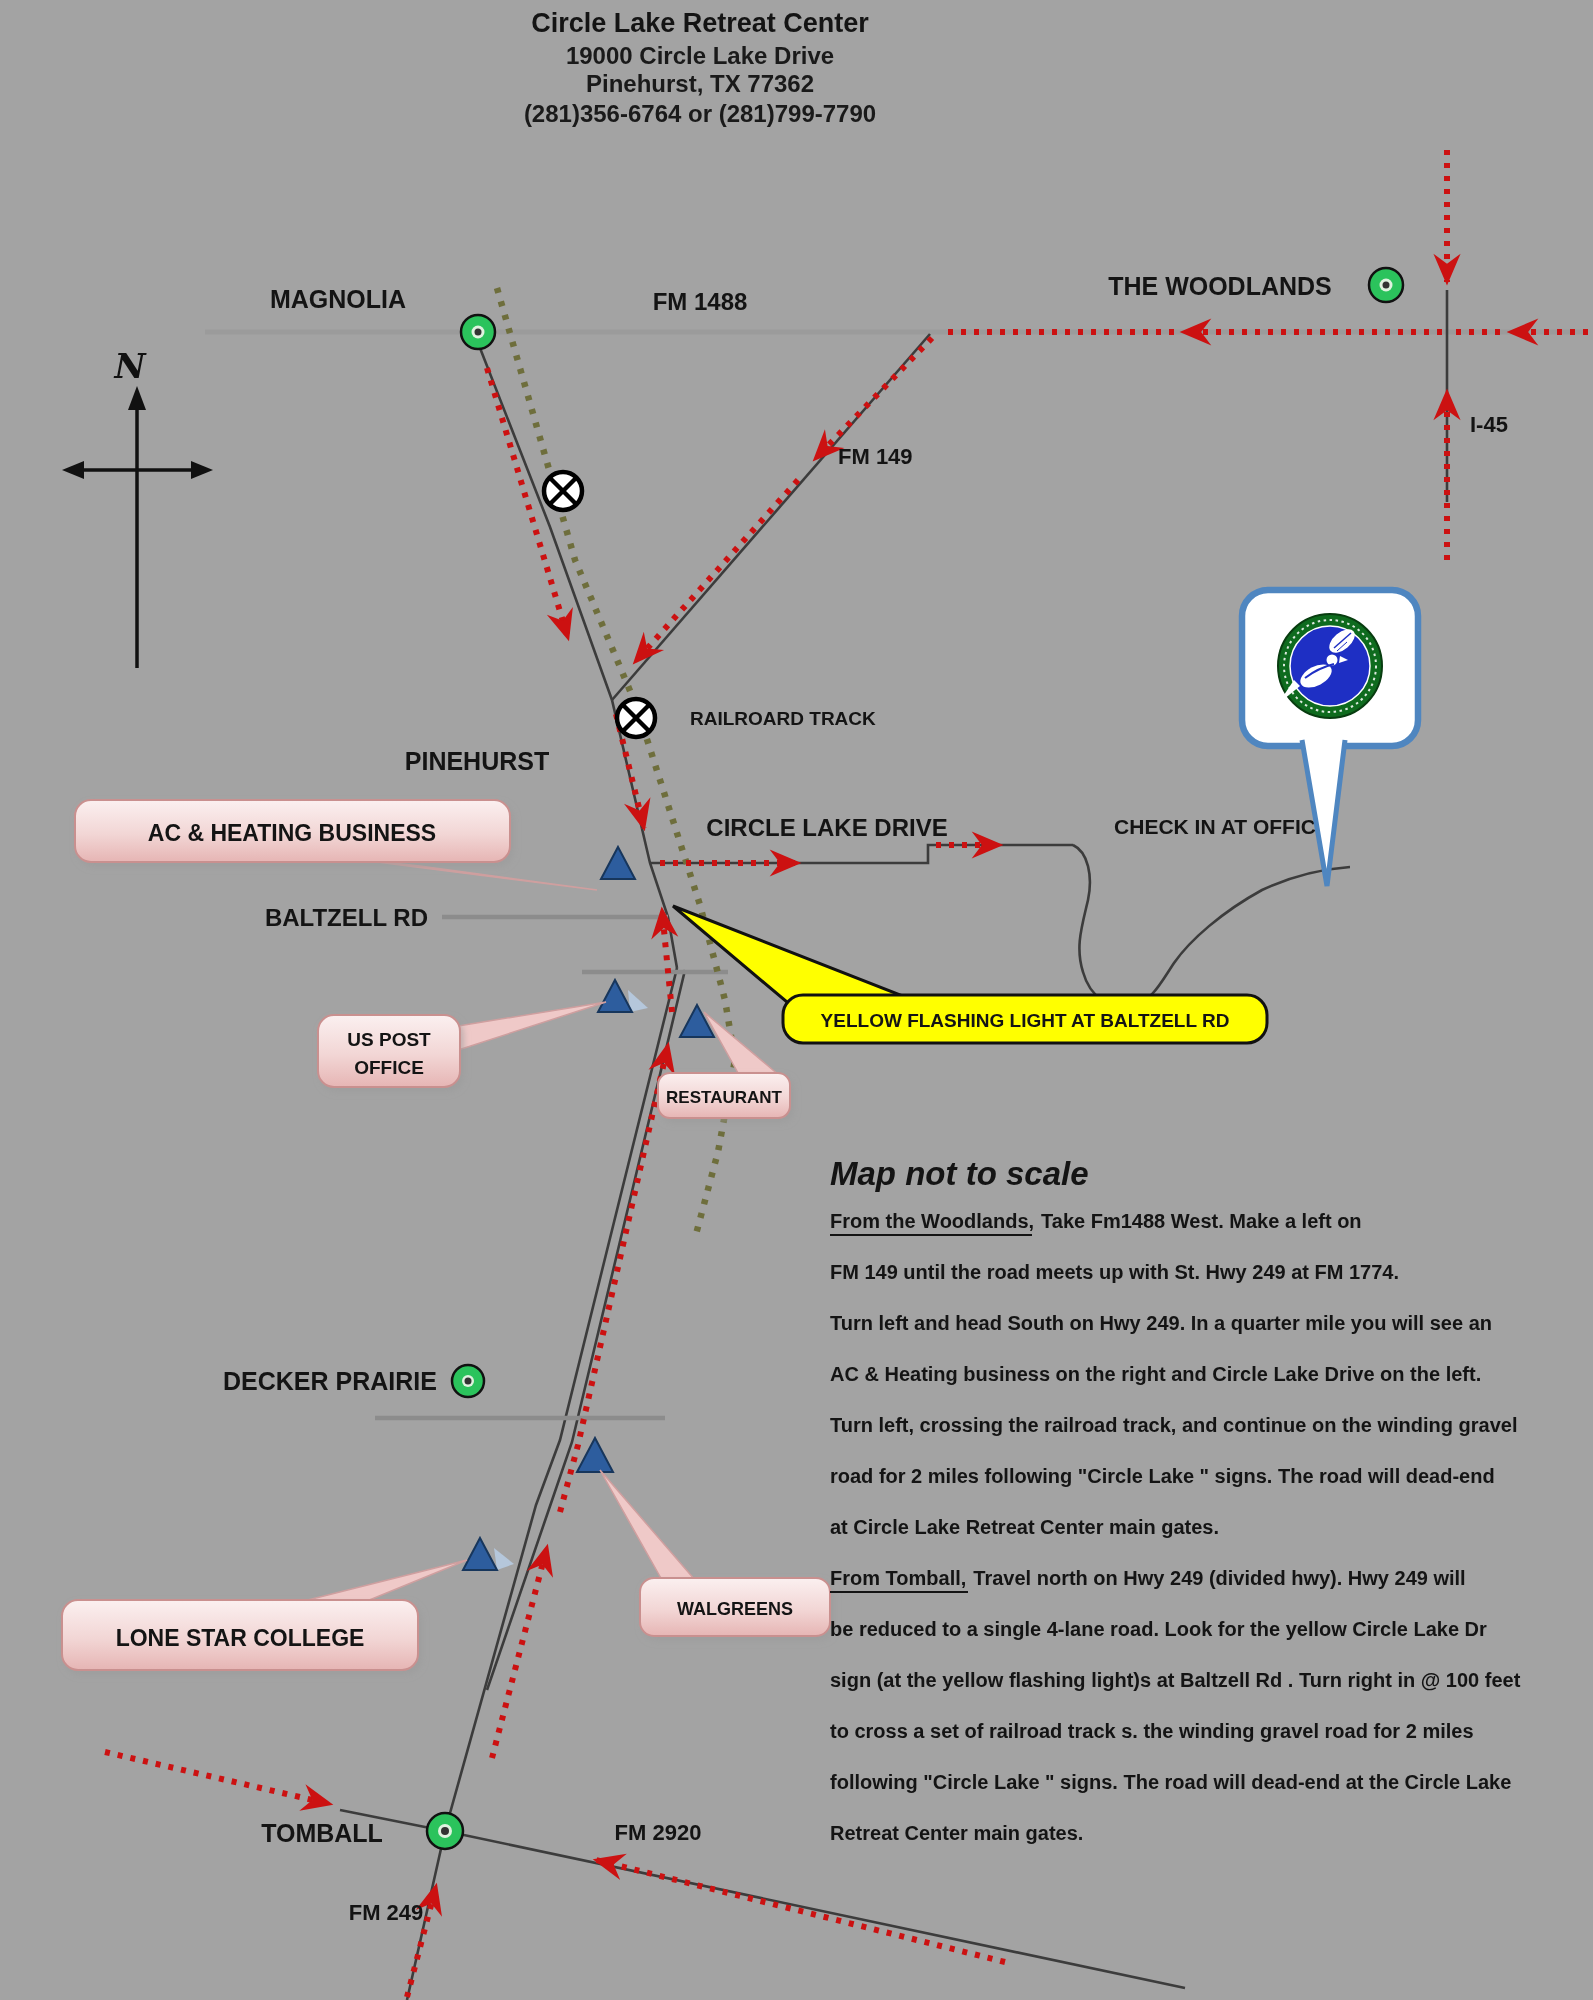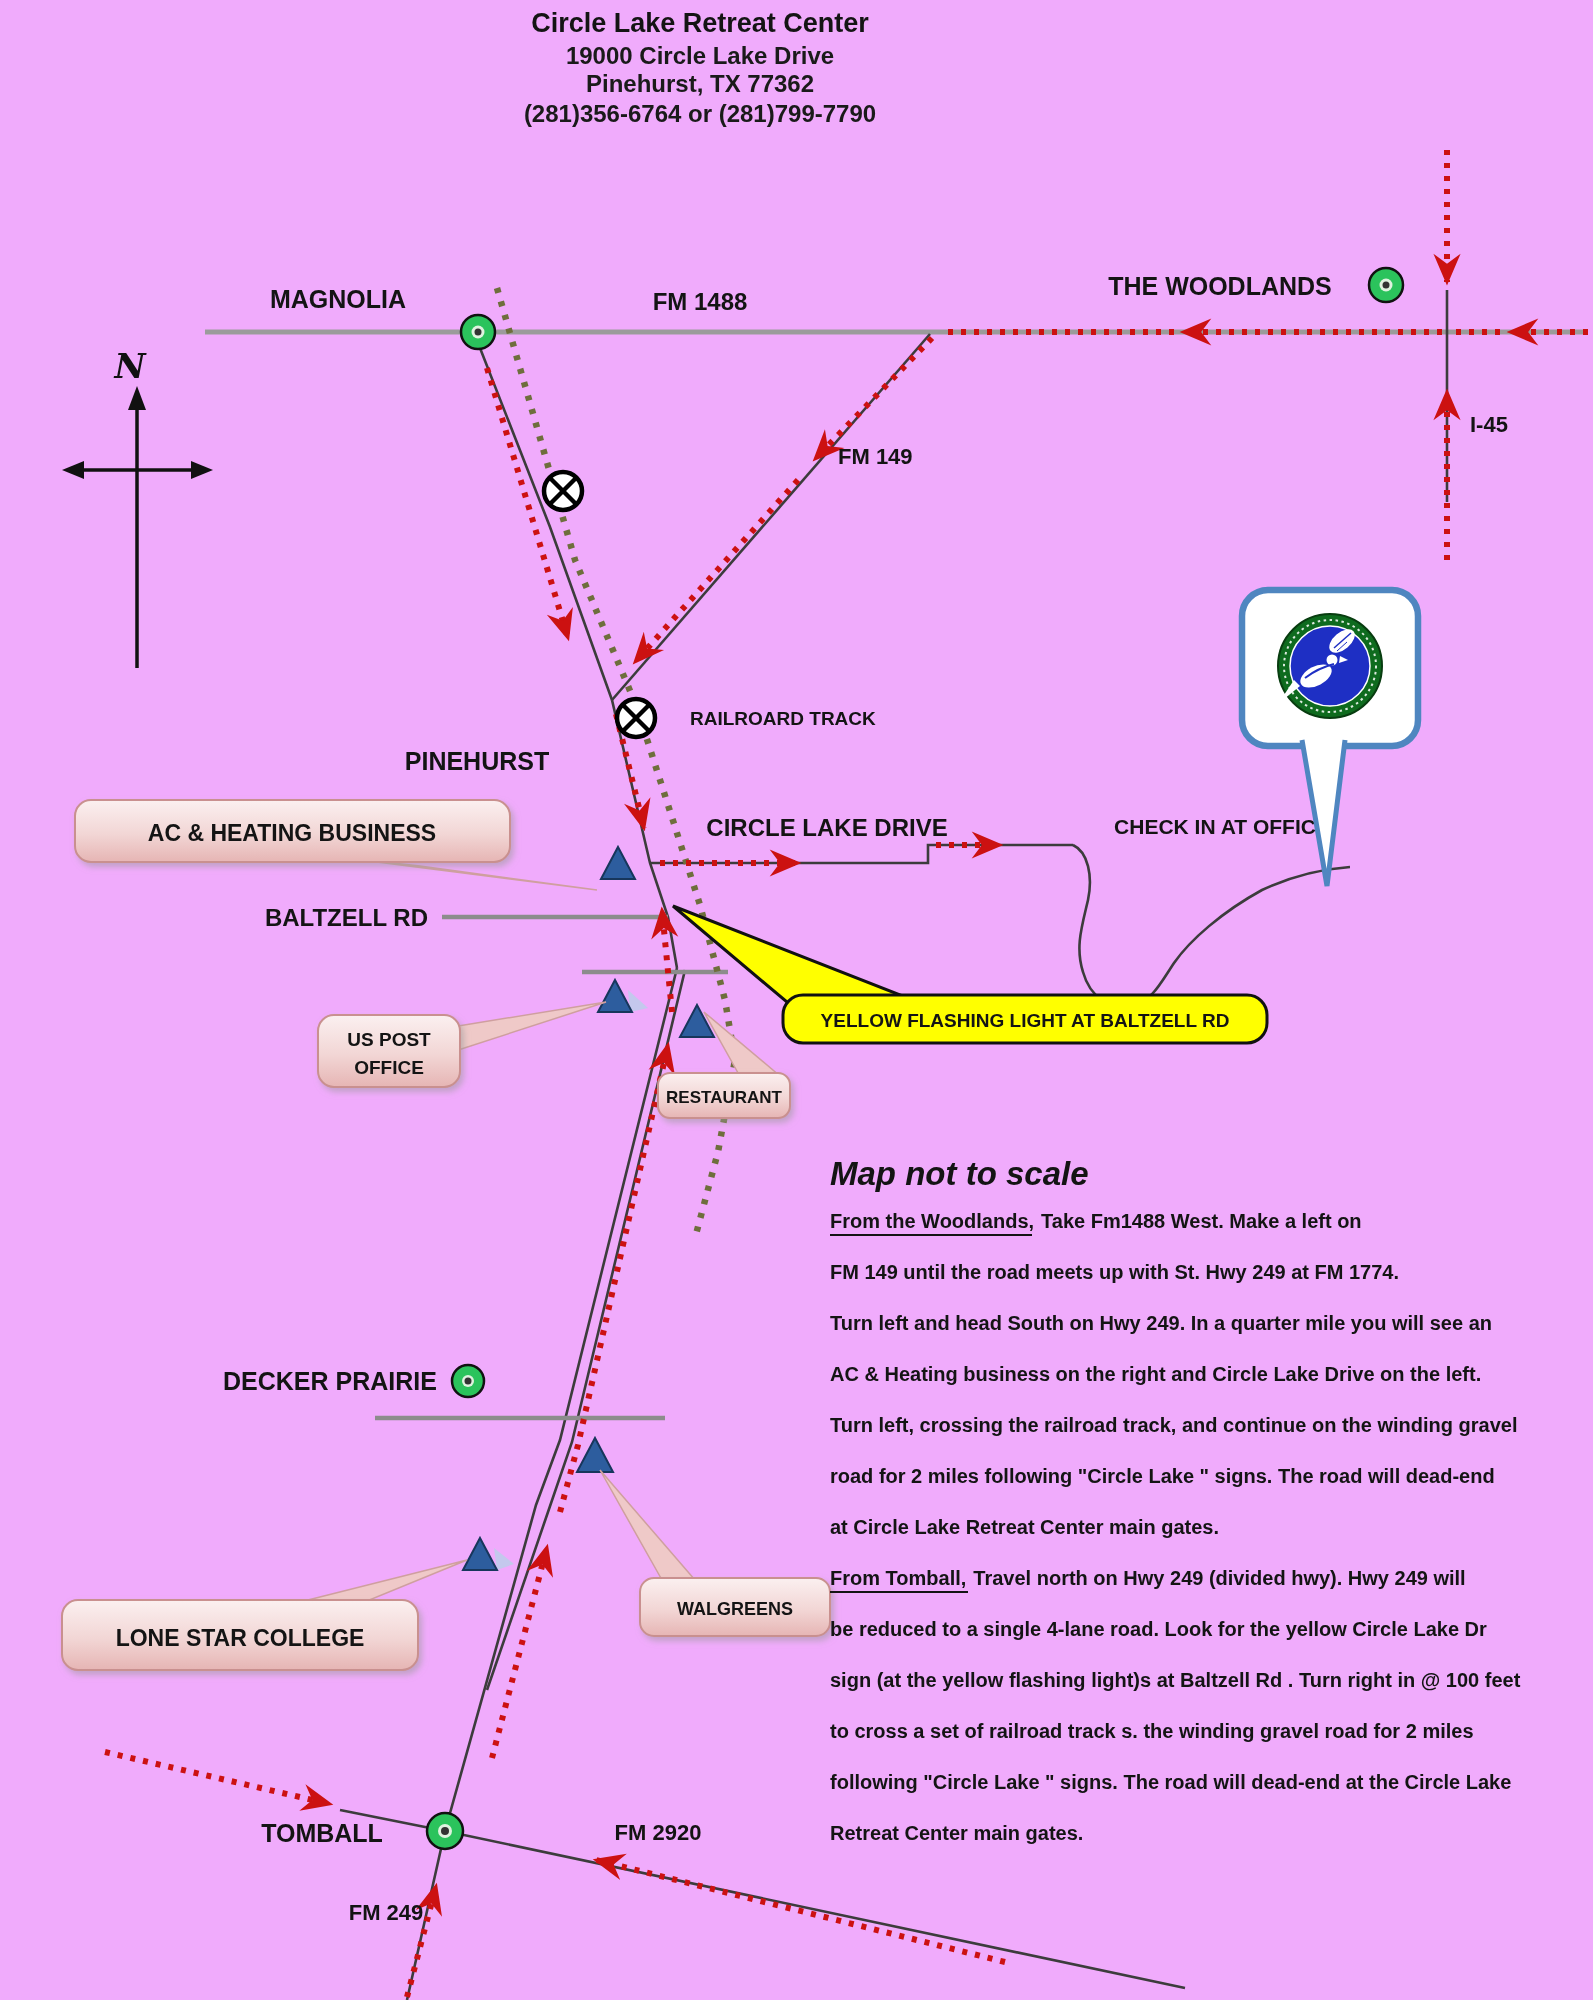--- a/index.html
+++ b/index.html
@@ -1,16 +1,16 @@
 <!DOCTYPE html>
 <html style="--route_red: #cc1111; --railroad_khaki: #6e6e3c; --road_gray: #3c3c3c; --highway_gray: #9b9b9b; --minor_road_gray: #8c8c8c; --marker_green: #2bc35c; --triangle_blue: #2d5d9e; --callout_pink: #f7e7e6; --callout_border: #c9908f; --highlight_yellow: #ffff00; --balloon_border: #4f86c0; --logo_green: #0e6b1e; --logo_blue: #1e2fc4;"><head>
 <meta charset="utf-8">
 <style>
   html,body{margin:0;padding:0;background:#ffffff;}
-  #stage{position:relative;width:1593px;height:2000px;background:#f0abfc;overflow:hidden;}
+  #stage{position:relative;width:1593px;height:2000px;background:#a3a3a3;overflow:hidden;}
   svg{display:block;}
   .t{font-family:"Liberation Sans","DejaVu Sans",sans-serif;font-weight:bold;fill:#141414;}
   .t6{font-family:"Liberation Sans","DejaVu Sans",sans-serif;font-weight:600;fill:#1a1a1a;}
   .scr{font-family:"DejaVu Serif","Liberation Serif",serif;font-style:italic;font-weight:bold;fill:#111;}
   .ital{font-style:italic;}
   .rd{stroke:var(--road_gray);stroke-width:2.6;fill:none;}
   .rdwide{stroke:var(--highway_gray);stroke-width:5;fill:none;}
   .minor{stroke:var(--minor_road_gray);stroke-width:4.5;fill:none;}
   .route{stroke:var(--route_red);stroke-width:6;stroke-dasharray:5 8;fill:none;}
   .rail{stroke:var(--railroad_khaki);stroke-width:6.5;stroke-dasharray:5 9;fill:none;}

